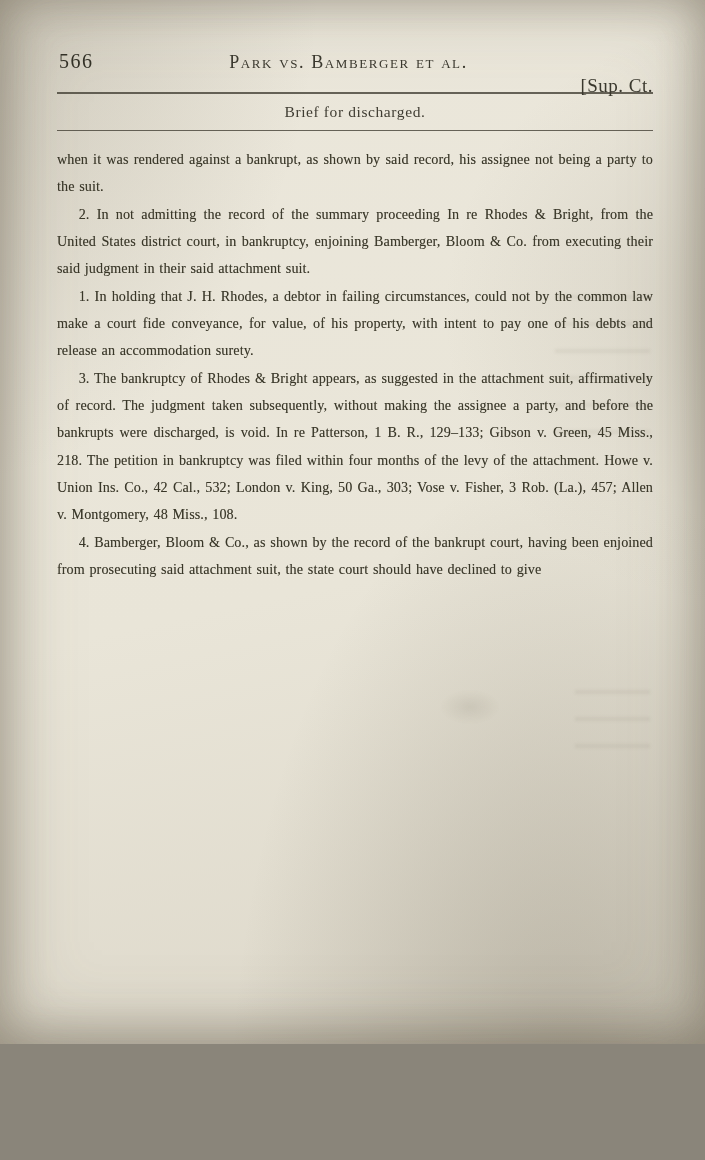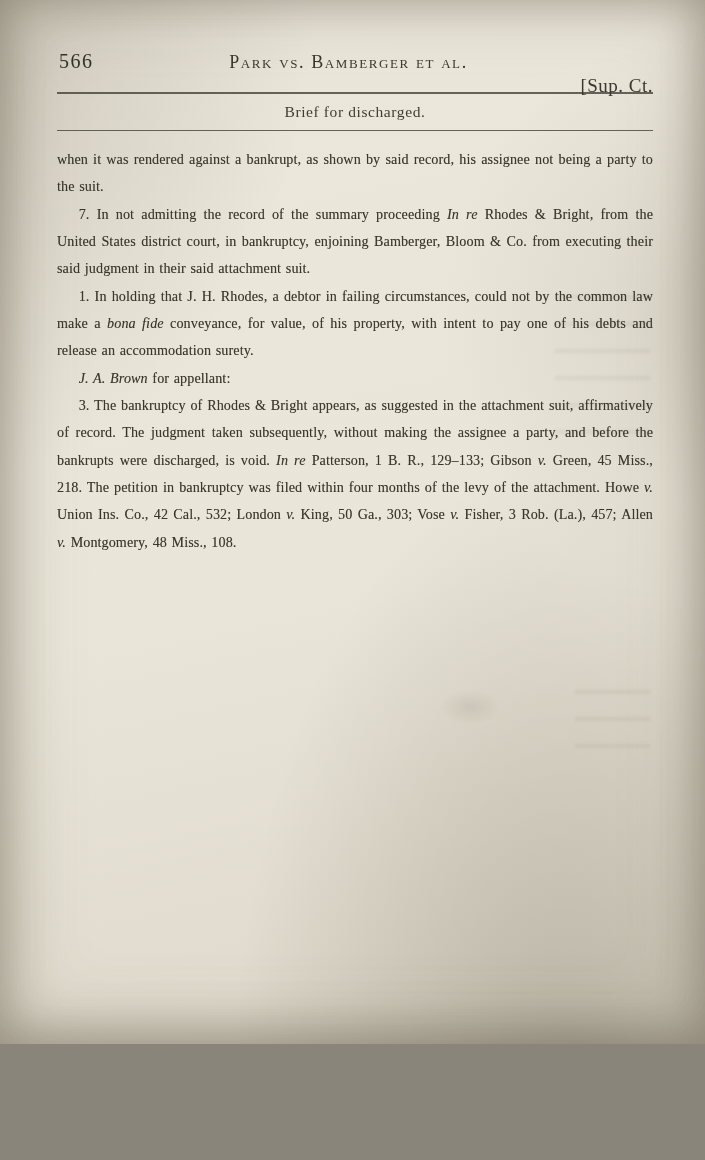--- a/index.html
+++ b/index.html
@@ -37,21 +37,21 @@
   .body-text{
     margin-top:15px;
     font-size:14px;line-height:27.35px;
     text-align:justify;
     letter-spacing:.15px;word-spacing:1px;
     color:#393728;
     text-shadow:.25px .25px .6px rgba(45,40,32,.38);
   }
   .body-text p{margin:0;}
   .body-text p.indent{text-indent:1.55em;}
-  .italic{font-style:italic;margin-top:28px;}
+  .italic{margin-top:28px;}
   
   .stain{position:absolute;pointer-events:none;filter:blur(1.6px);opacity:.5;}
   .stain-lines{
     background:repeating-linear-gradient(to bottom,
       rgba(96,90,72,.16) 0 4px, transparent 4px 27px);
   }
   .stain-blot{background:radial-gradient(ellipse at center, rgba(90,84,66,.22), transparent 70%);}
 </style>
 </head>
 <body>
@@ -72,20 +72,20 @@
     </div>
 
     <hr class="rule">
 
     <div class="section-label">Brief for discharged.</div>
 
     <hr class="rule thin">
 
     <div class="body-text">
         <p class=""><span>when it was rendered against a bankrupt, as shown by said record, his assignee not being a party to the suit.</span></p>
-        <p class="indent"><span>7. In not admitting the record of the summary proceeding </span><span class="italic">In re</span><span> Rhodes &amp; Bright, from the United States district court, in bankruptcy, enjoining Bamberger, Bloom &amp; Co. from executing their said judgment in their said attachment suit.</span></p>
-        <p class="indent"><span>1. In holding that J. H. Rhodes, a debtor in failing circumstances, could not by the common law make a </span><span class="italic">bona fide</span><span> conveyance, for value, of his property, with intent to pay one of his debts and release an accommodation surety.</span></p>
-        <p class="indent"><span class="italic">J. A. Brown</span><span> for appellant:</span></p>
+        <p class="indent"><span>2. In not admitting the record of the summary proceeding </span><span class="italic">In re</span><span> Rhodes &amp; Bright, from the United States district court, in bankruptcy, enjoining Bamberger, Bloom &amp; Co. from executing their said judgment in their said attachment suit.</span></p>
+        <p class="indent"><span>1. In holding that J. H. Rhodes, a debtor in failing circumstances, could not by the common law make a </span><span class="italic">court fide</span><span> conveyance, for value, of his property, with intent to pay one of his debts and release an accommodation surety.</span></p>
         <p class="indent"><span>3. The bankruptcy of Rhodes &amp; Bright appears, as suggested in the attachment suit, affirmatively of record. The judgment taken subsequently, without making the assignee a party, and before the bankrupts were discharged, is void. </span><span class="italic">In re</span><span> Patterson, 1 B. R., 129–133; Gibson </span><span class="italic">v.</span><span> Green, 45 Miss., 218. The petition in bankruptcy was filed within four months of the levy of the attachment. Howe </span><span class="italic">v.</span><span> Union Ins. Co., 42 Cal., 532; London </span><span class="italic">v.</span><span> King, 50 Ga., 303; Vose </span><span class="italic">v.</span><span> Fisher, 3 Rob. (La.), 457; Allen </span><span class="italic">v.</span><span> Montgomery, 48 Miss., 108.</span></p>
+        <p class="indent"><span>4. Bamberger, Bloom &amp; Co., as shown by the record of the bankrupt court, having been enjoined from prosecuting said attachment suit, the state court should have declined to give</span></p>
       </div>
 
   </div>
 </div>
 
 </body></html>

